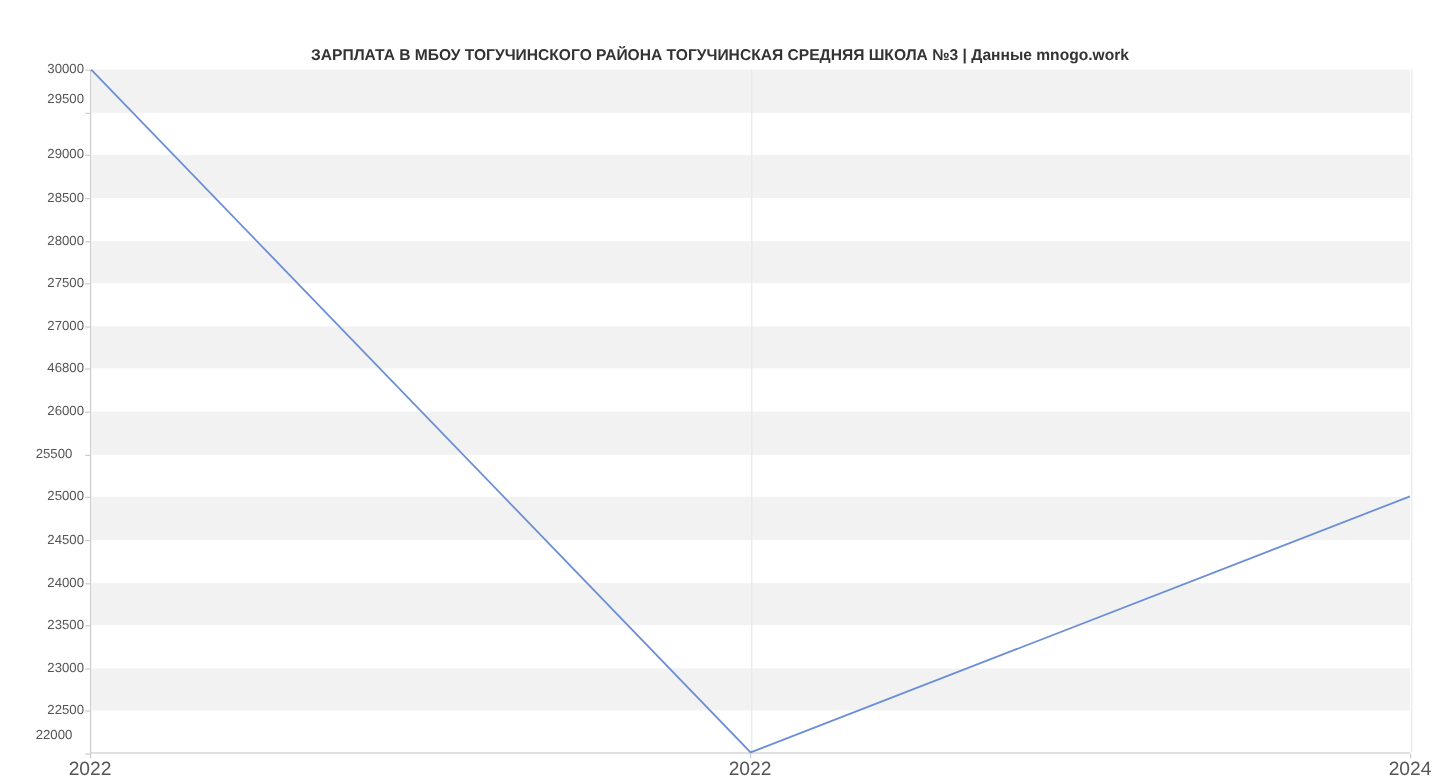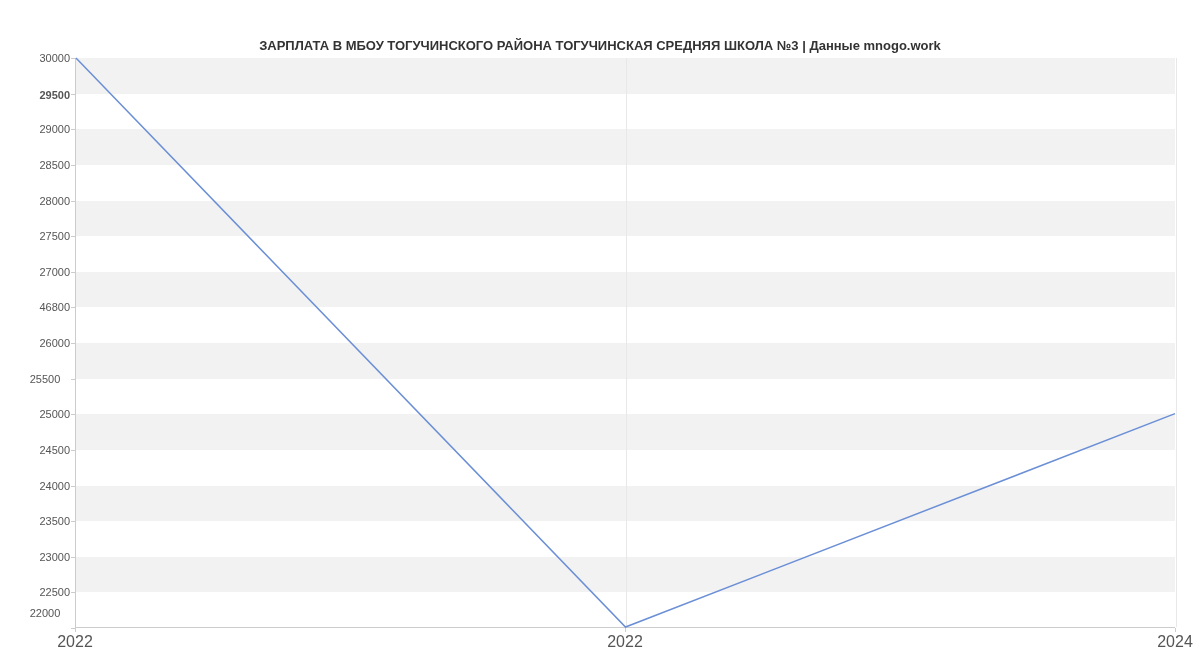--- a/index.html
+++ b/index.html
@@ -130,21 +130,21 @@
     <div class="y-tick-label" style="top: 243.75px;">27000</div>
     <div class="y-tick-mark" style="top: 243.75px;"></div>
     <div class="y-tick-label" style="top: 208.125px;">27500</div>
     <div class="y-tick-mark" style="top: 208.125px;"></div>
     <div class="y-tick-label" style="top: 172.5px;">28000</div>
     <div class="y-tick-mark" style="top: 172.5px;"></div>
     <div class="y-tick-label" style="top: 136.875px;">28500</div>
     <div class="y-tick-mark" style="top: 136.875px;"></div>
     <div class="y-tick-label" style="top: 101.25px; text-align: right;">29000</div>
     <div class="y-tick-mark" style="top: 101.25px;"></div>
-    <div class="y-tick-label" style="top: 67px; font-weight: bold;">29500</div>
+    <div class="y-tick-label" style="top: 55px;">29500</div>
     <div class="y-tick-mark" style="top: 65.625px;"></div>
     <div class="y-tick-label" style="top: 30px;">30000</div>
     <div class="y-tick-mark" style="top: 30px;"></div>
     <div class="x-tick-label" style="left: 75px;">2022</div>
     <div class="x-tick-mark" style="left: 75px;"></div>
     <div class="x-tick-label" style="left: 625px;">2022</div>
     <div class="x-tick-mark" style="left: 625px;"></div>
     <div class="x-tick-label" style="left: 1175px;">2024</div>
     <div class="x-tick-mark" style="left: 1175px;"></div>
   </div>

